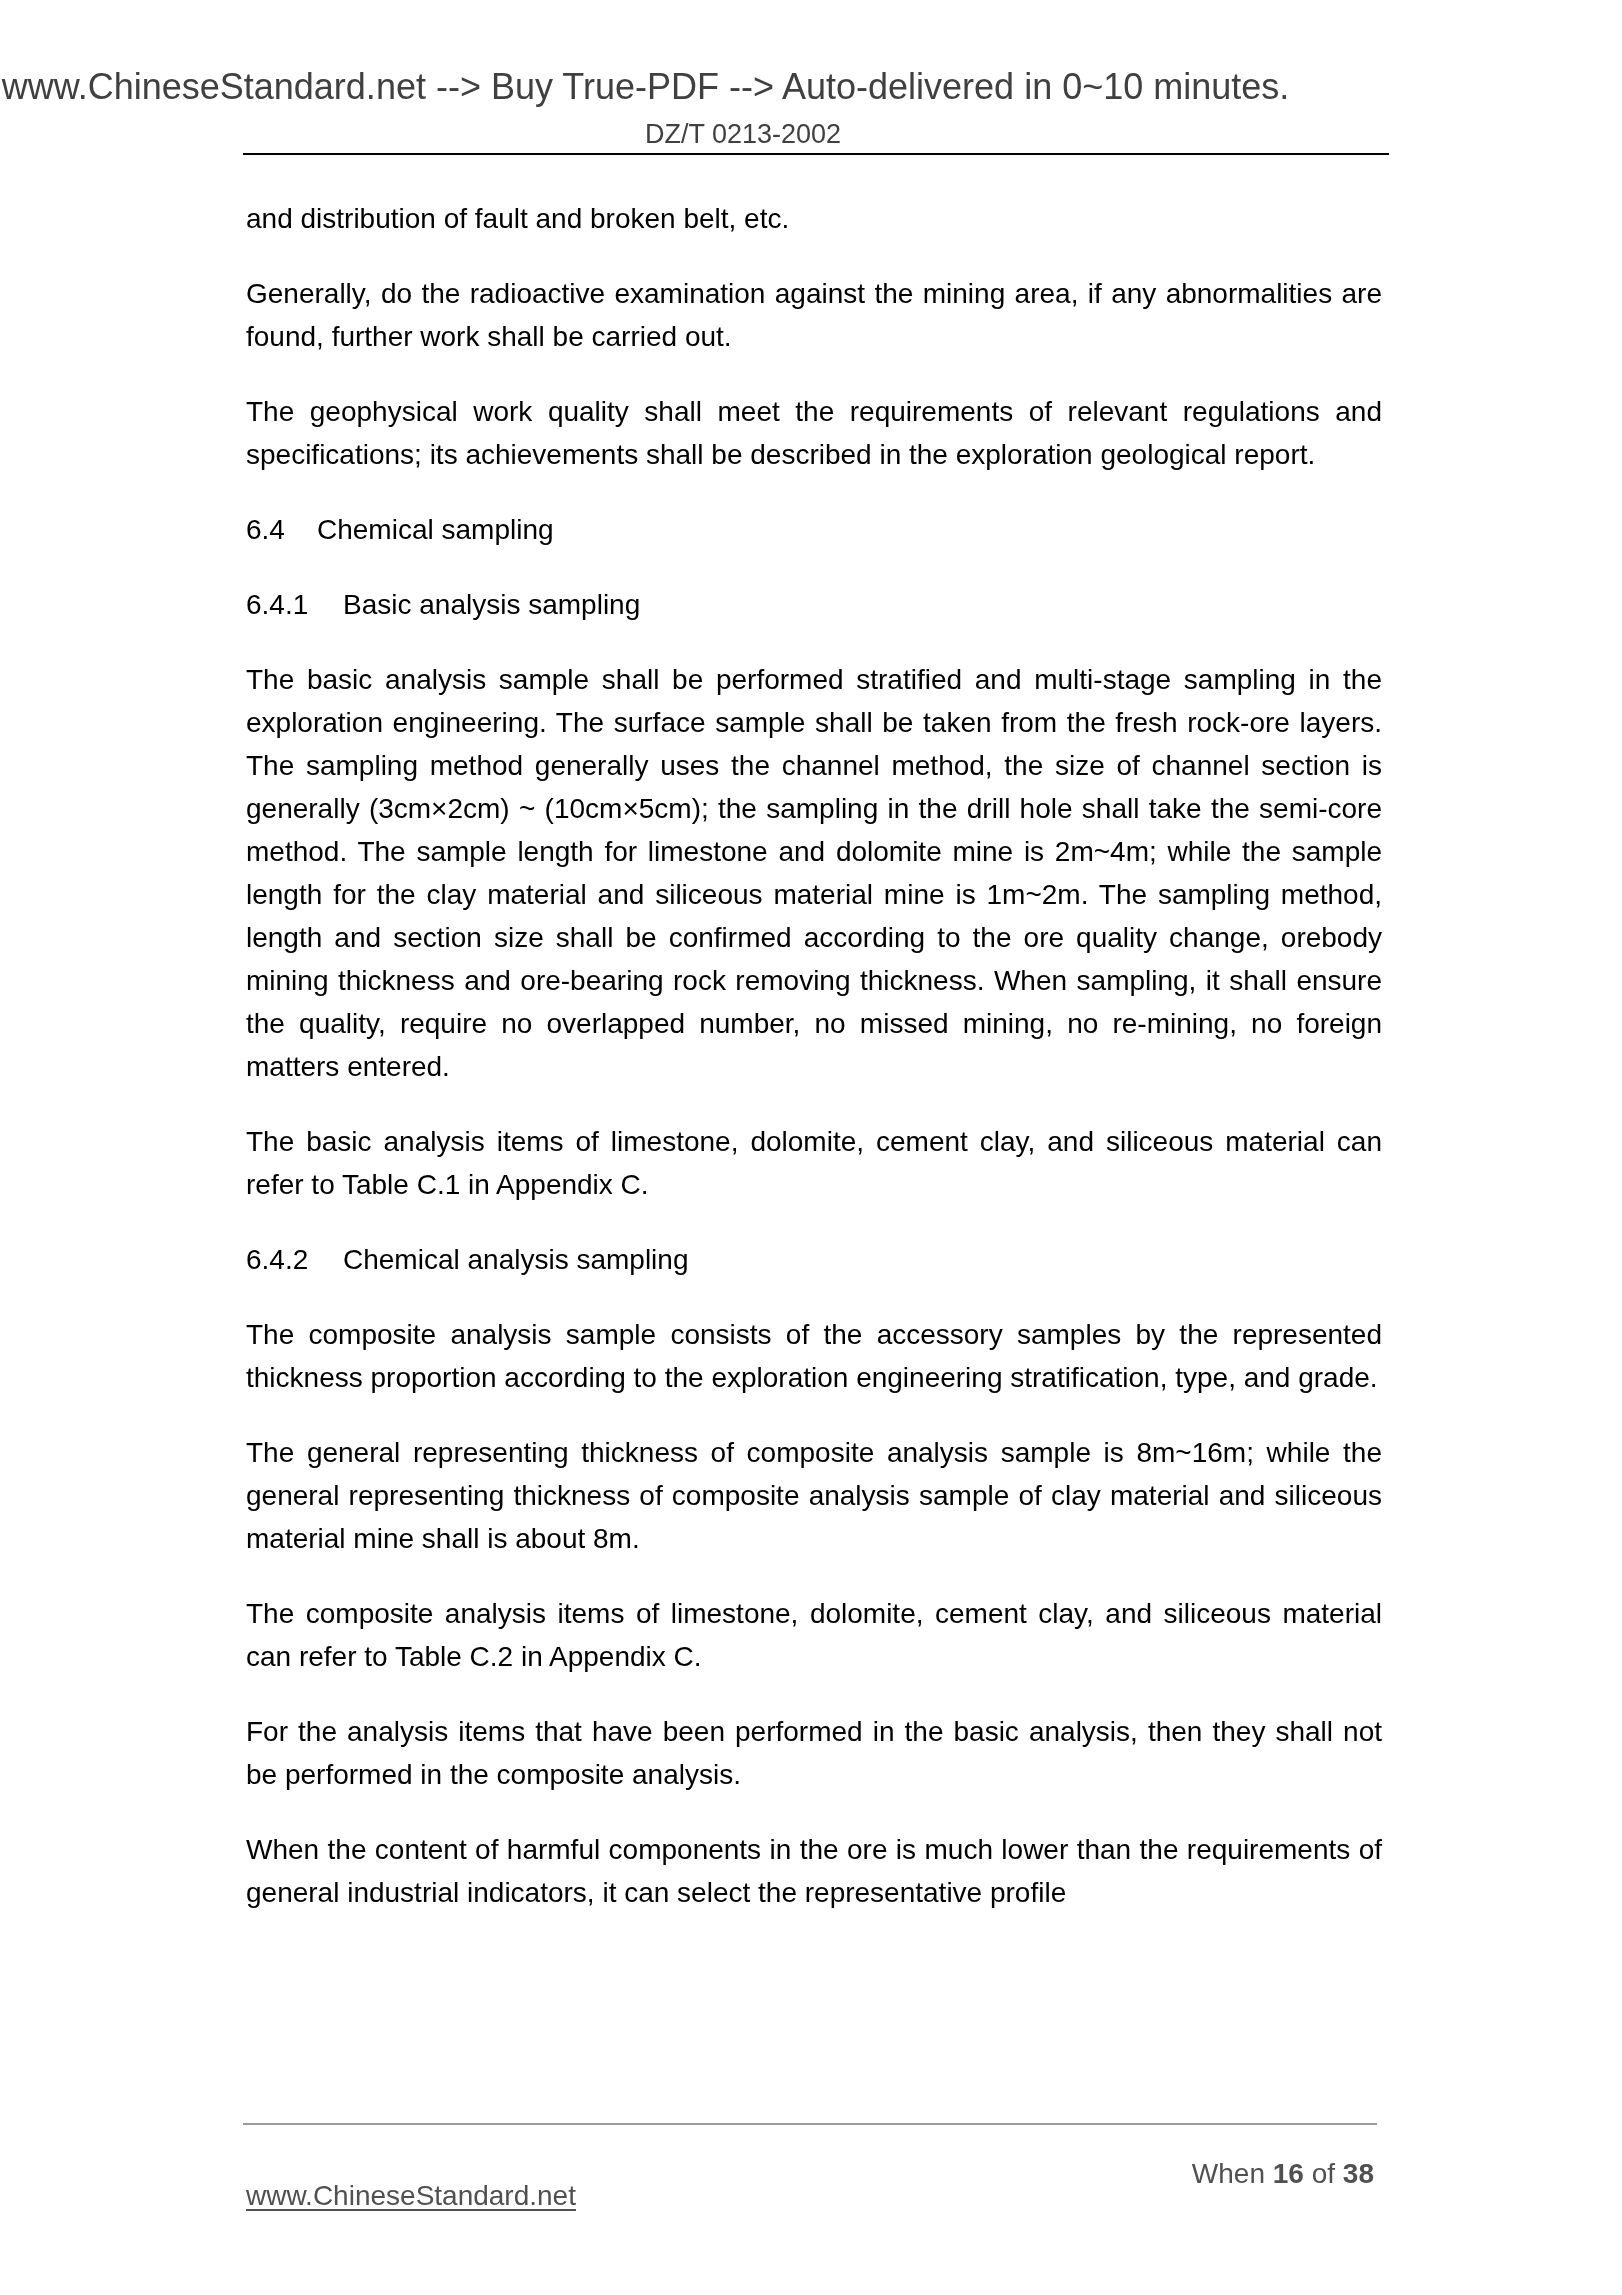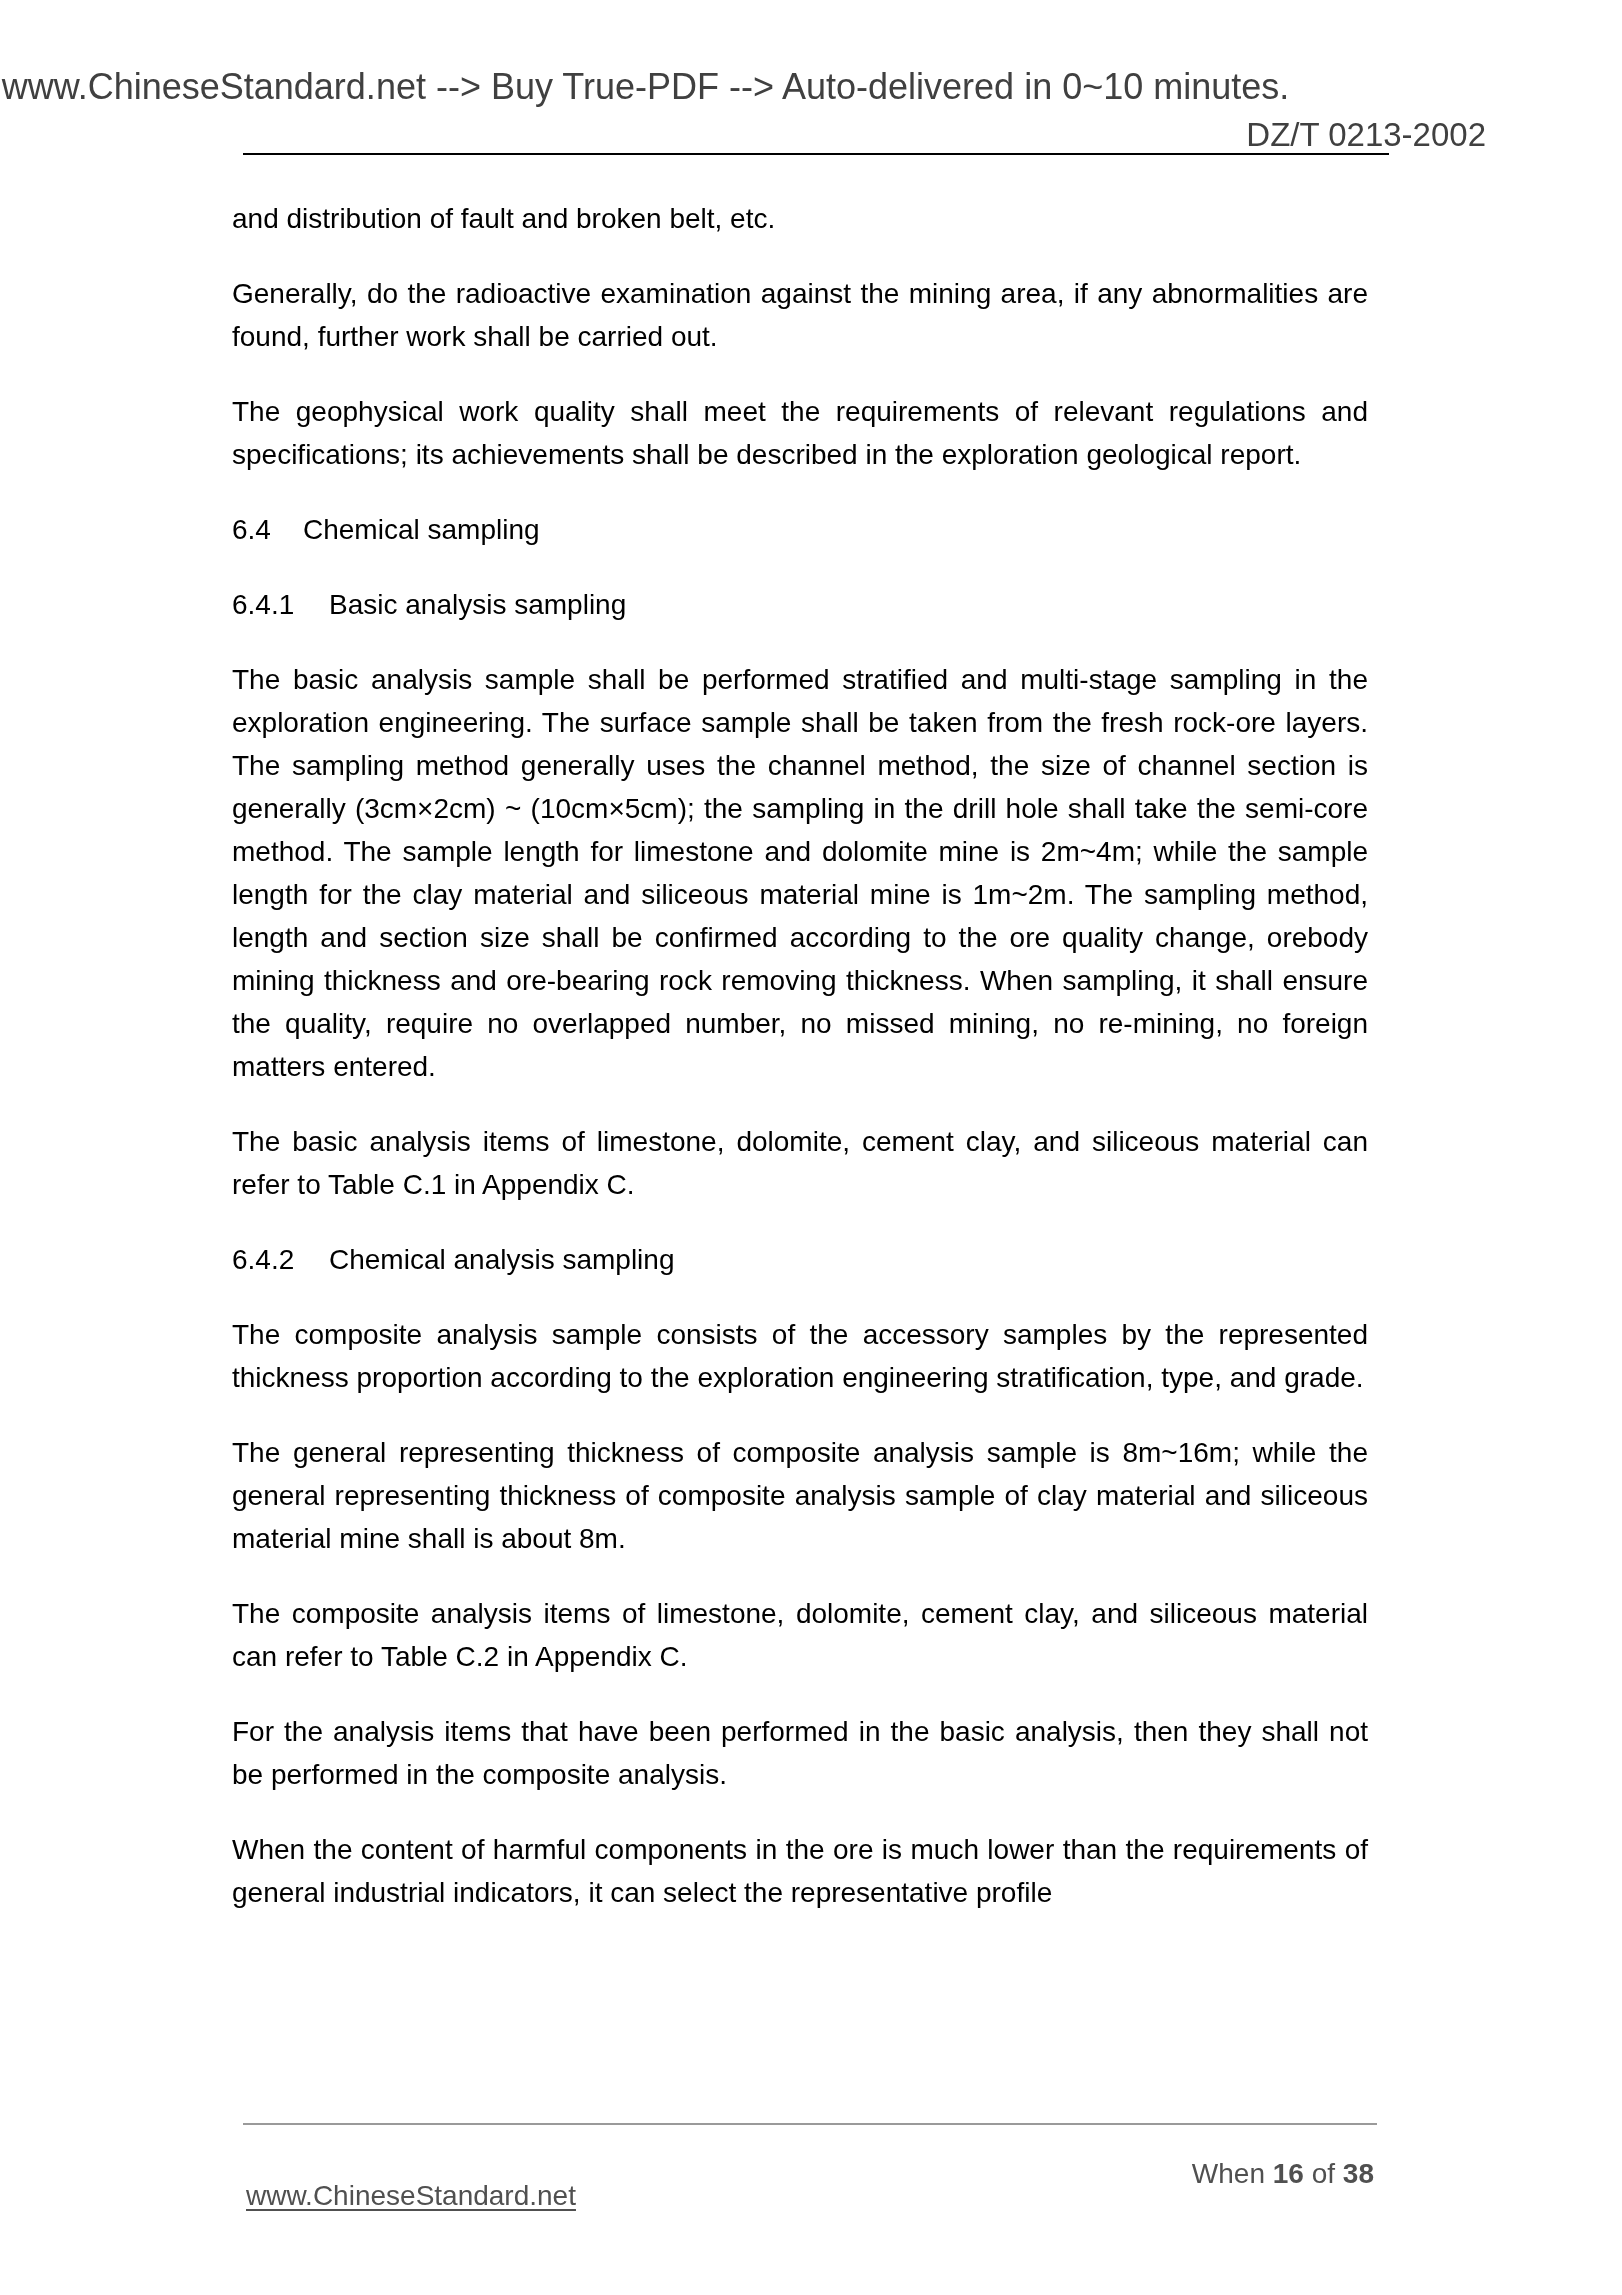--- a/index.html
+++ b/index.html
@@ -24,36 +24,36 @@
       font-size: 36px;
       color: #404040;
       line-height: 43px;
       white-space: nowrap;
     }
     .doc-code {
       position: absolute;
       left: 0;
       top: 118px;
       width: 1486px;
-      text-align: right;
-      font-size: 33px;
+      text-align: center;
+      font-size: 27px;
       color: #404040;
       line-height: 33px;
     }
     .header-rule {
       position: absolute;
       left: 243px;
       top: 153px;
       width: 1146px;
       height: 1.7px;
       background: #000000;
     }
     .content {
       position: absolute;
-      left: 232px;
+      left: 246px;
       top: 197px;
       width: 1136px;
     }
     .para {
       font-size: 28px;
       line-height: 43px;
       text-align: justify;
       margin: 0 0 32px 0;
     }
     .para.first {

